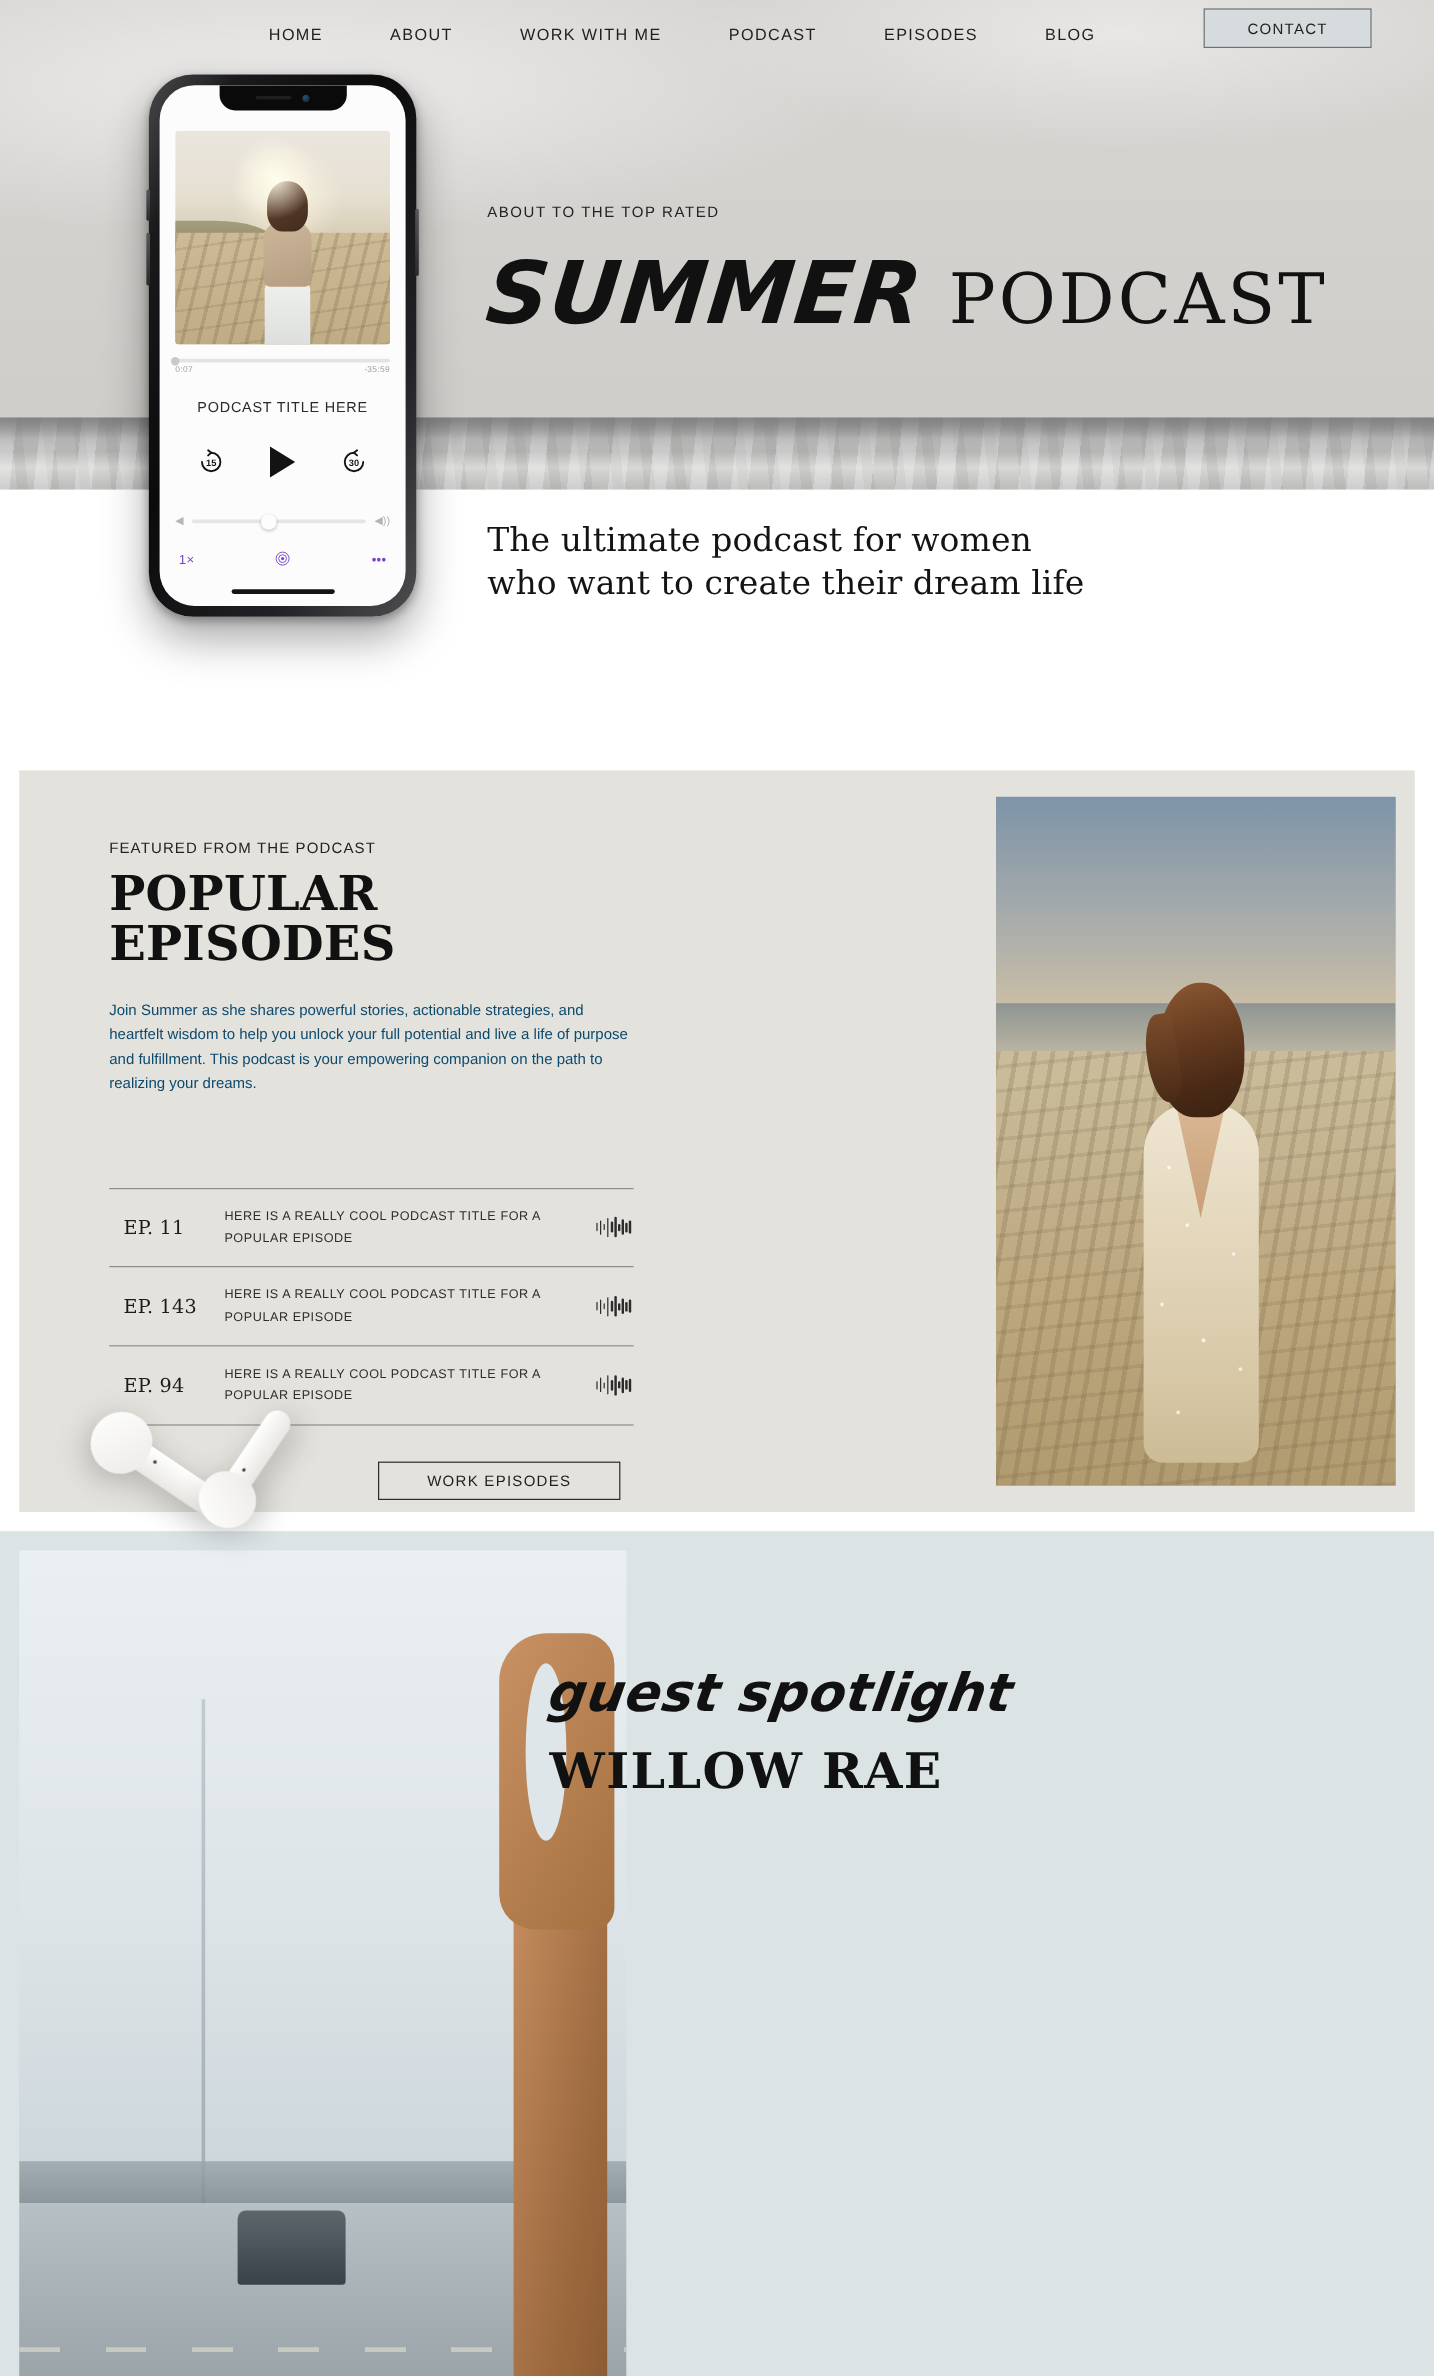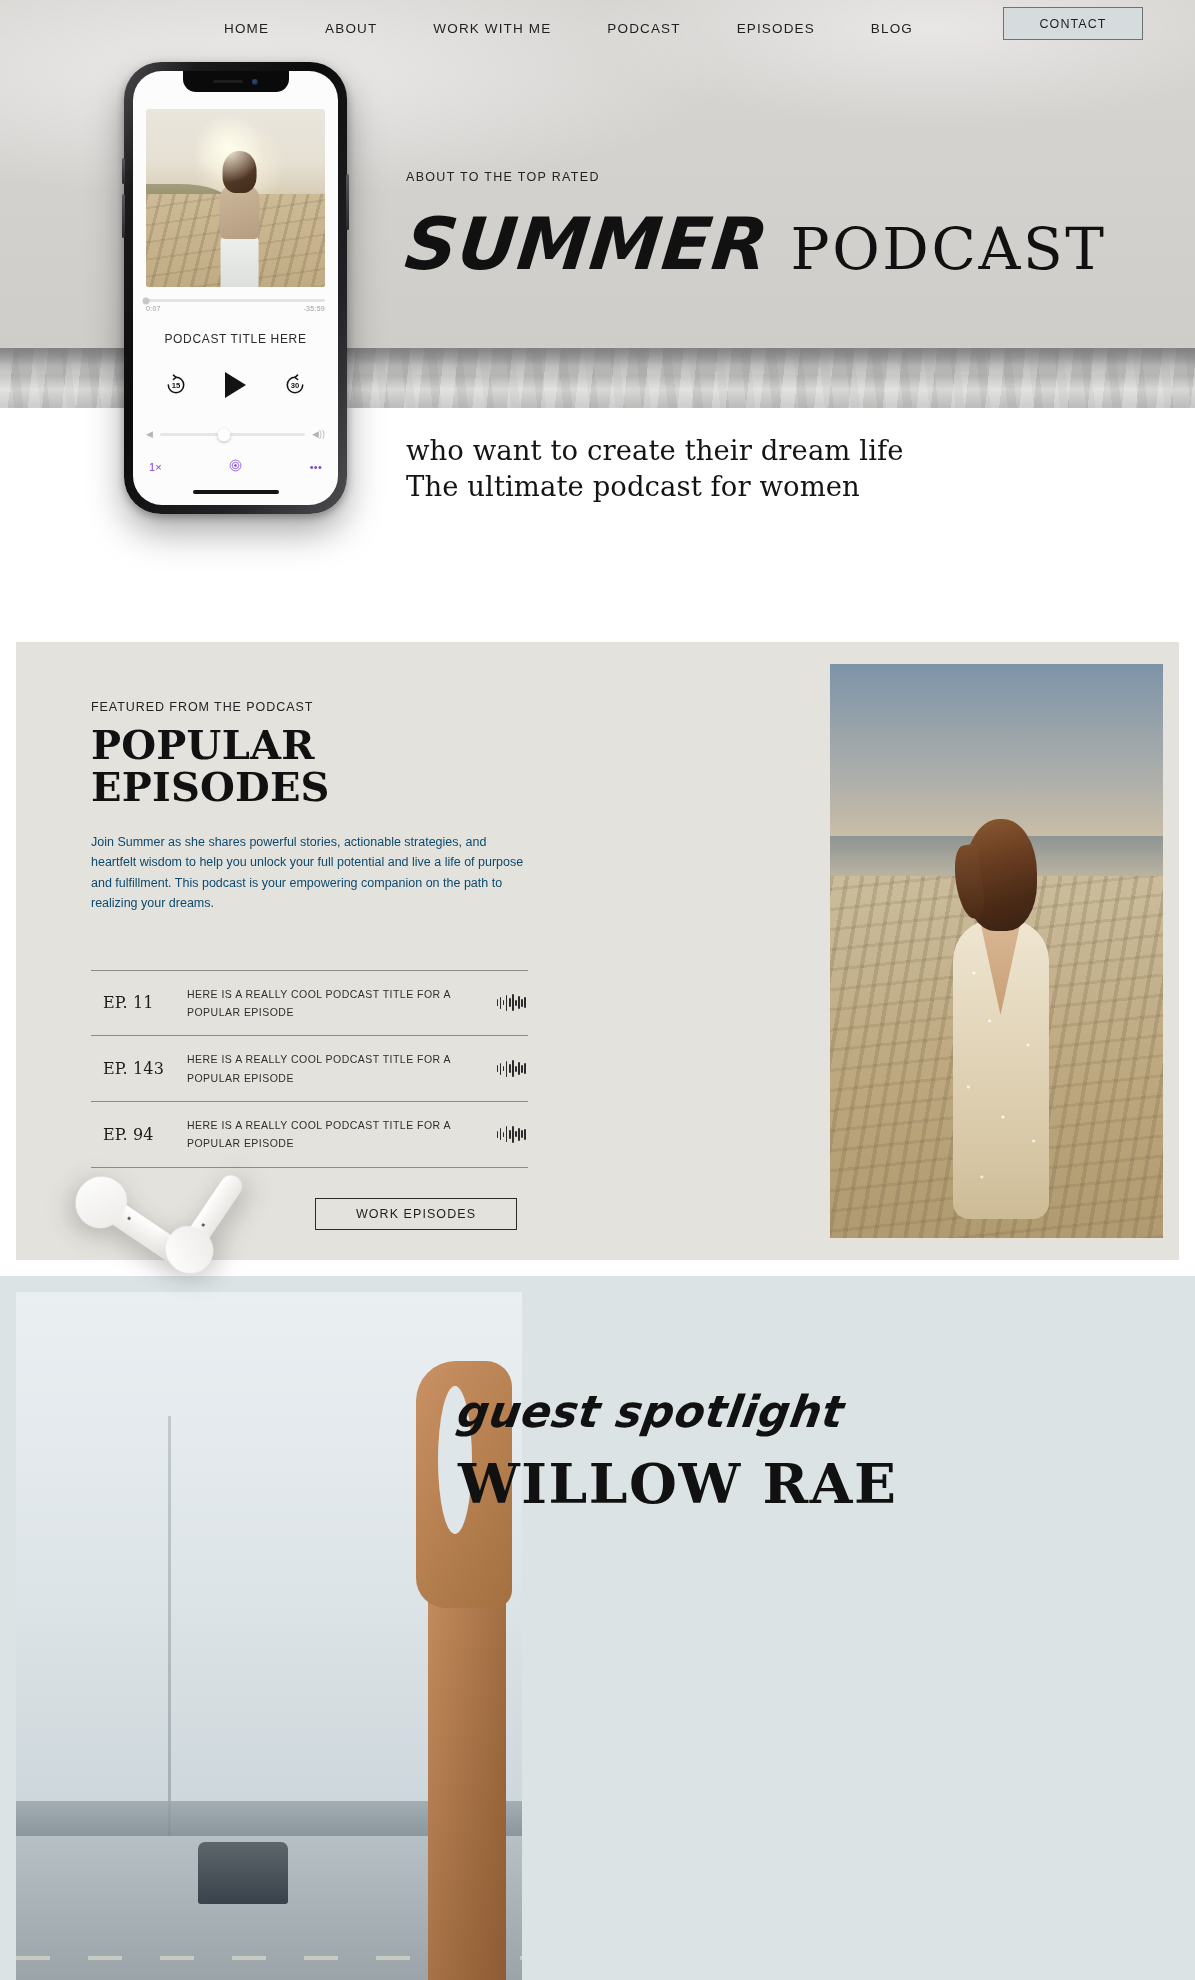--- a/index.html
+++ b/index.html
@@ -175,21 +175,21 @@
     background:#e4e2dd;
     padding-left:14px;
   }
   .ep-left { position:absolute; left:75px; top:58px; width:437px; }
   .ep-kicker { font-size:12.5px; letter-spacing:.075em; color:#232323; }
   .ep-head {
     font-family:"DejaVu Serif", serif; font-size:40px; letter-spacing:.005em;
     color:#111; margin-top:10px; line-height:1.05;
   }
   .ep-body { margin-top:24px; font-size:12.5px; line-height:1.63; color:#0c4a6e; }
-  .ep-list { margin-top:56px; border-top:1px solid #8d8d8a; }
+  .ep-list { margin-top:76px; border-top:1px solid #8d8d8a; }
   .ep-row {
     display:flex; align-items:center; border-bottom:1px solid #8d8d8a;
     padding:14px 2px 14px 12px; cursor:pointer; min-height:58px;
   }
   .ep-num {
     font-family:"DejaVu Serif", serif; font-size:16px; color:#1c1c1c;
     width:84px; flex:0 0 84px; letter-spacing:.01em;
   }
   .ep-title { flex:1; font-size:10.5px; line-height:1.75; letter-spacing:.045em; color:#2e2e2e; padding-right:14px; }
   .ep-wave { flex:0 0 34px; display:flex; align-items:center; justify-content:flex-end; gap:1.5px; height:18px; }
@@ -280,21 +280,21 @@
              background:linear-gradient(120deg,#c99164,#a4703f); border-radius:40px 26px 18px 30px; }
   .gp-thumbhole { position:absolute; left:46px; top:4%; width:34px; height:24%;
                   background:#dfe6e9; border-radius:50%; }
 
   .guest-copy { position:absolute; left:458px; top:110px; width:620px; }
   .guest-script {
     font-family:"DejaVu Sans", sans-serif; font-style:italic; font-weight:700;
     font-size:44px; letter-spacing:.012em; color:#111; transform:skewX(-9deg);
   }
   .guest-name {
-    font-family:"DejaVu Serif", serif; font-size:55px; letter-spacing:.028em;
+    font-family:"DejaVu Serif", serif; font-size:41px; letter-spacing:.028em;
     color:#111; margin-top:18px; line-height:1.05;
   }
   .guest-body { margin-top:30px; font-size:12.5px; line-height:1.66; color:#3c3c3c; width:370px; }
 </style>
 </head>
 <body>
 
 <div class="page">
 
   <div class="hero">
@@ -395,22 +395,22 @@
 
   <div class="hero-copy">
     <div class="kicker">ABOUT TO THE TOP RATED</div>
     <div class="hero-title">
       <span class="hero-summer">SUMMER</span>
       <span class="hero-podcast">PODCAST</span>
     </div>
   </div>
 
   <div class="tagline">
+    <div>The ultimate podcast for women</div>
     <div>who want to create their dream life</div>
-    <div>The ultimate podcast for women</div>
   </div>
 
 
   <section class="episodes">
     <div class="ep-left">
       <div class="ep-kicker">FEATURED FROM THE PODCAST</div>
       <h2 class="ep-head">POPULAR EPISODES</h2>
       <p class="ep-body">Join Summer as she shares powerful stories, actionable strategies, and heartfelt wisdom to help you unlock your full potential and live a life of purpose and fulfillment. This podcast is your empowering companion on the path to realizing your dreams.</p>
 
       <div class="ep-list">

